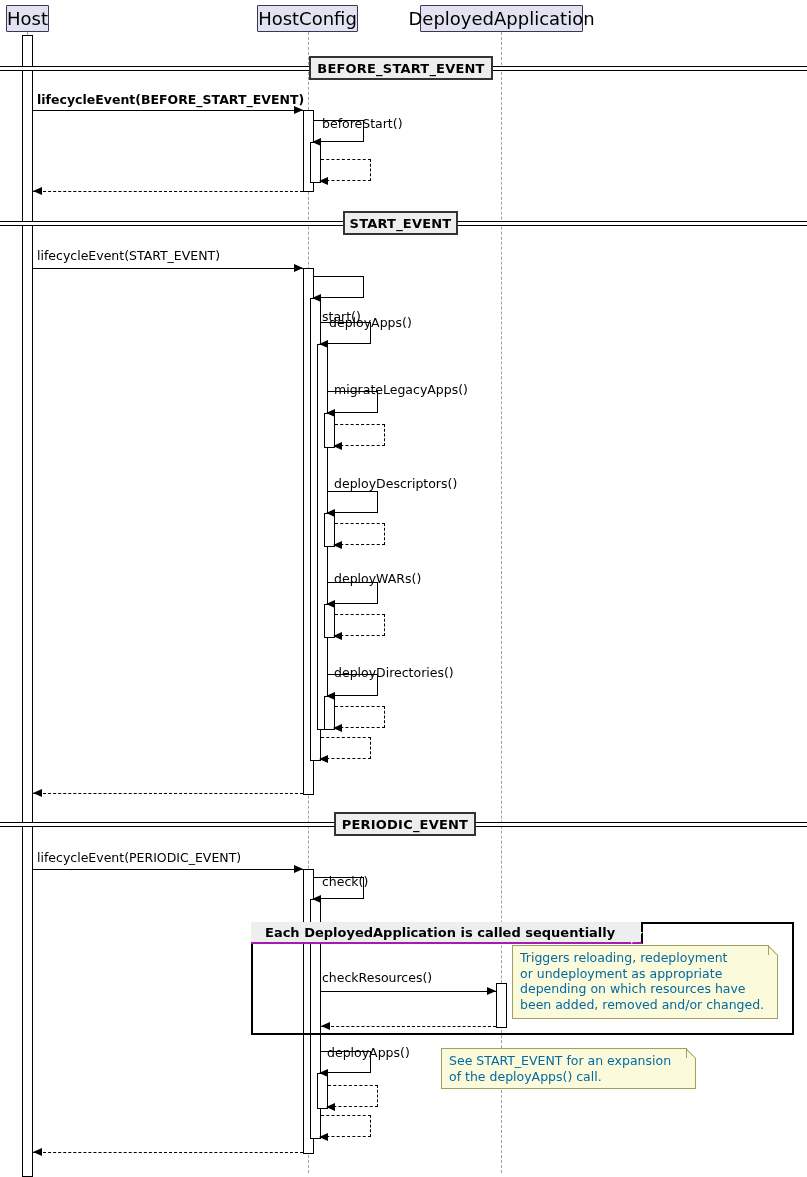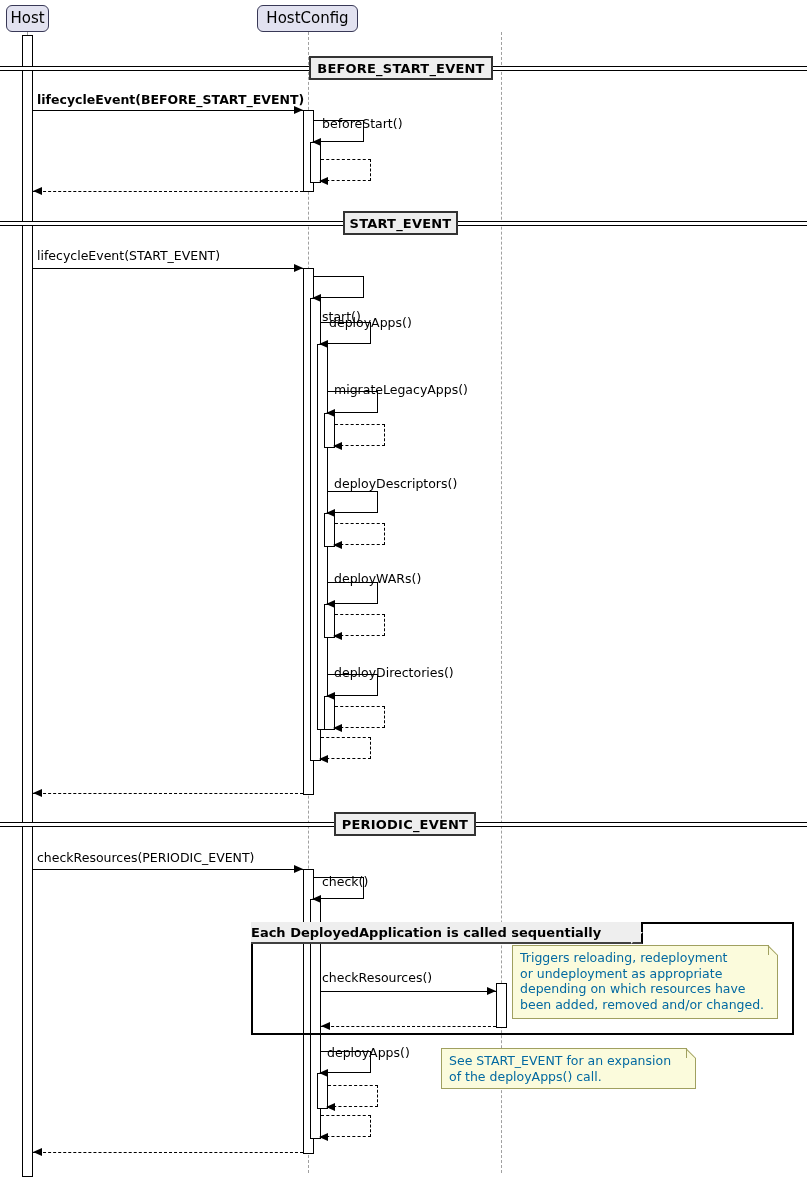--- a/index.html
+++ b/index.html
@@ -3,23 +3,23 @@
 <meta charset="utf-8">
 <style>
   html,body{margin:0;padding:0;background:#ffffff;}
   body{font-family:"DejaVu Sans","Liberation Sans",sans-serif;}
   #diagram{position:relative;width:807px;height:1177px;background:#fff;overflow:hidden;}
 
   
   .participant{
     position:absolute;box-sizing:border-box;
     background:#E2E2F0;border:1px solid #383856;
-    color:#000;font-size:15px;line-height:1;
+    color:#000;font-size:18px;line-height:1;
     display:flex;align-items:center;justify-content:center;
-    border-radius:6px;white-space:nowrap;
+    border-radius:1px;white-space:nowrap;
   }
   
   .lifeline{
     position:absolute;width:0;border-left:1px dashed #A0A0A0;
   }
   
   .activation{
     position:absolute;box-sizing:border-box;width:11px;
     background:#FFFFFF;border:1px solid #000000;
   }
@@ -59,23 +59,23 @@
     display:flex;align-items:center;justify-content:center;
     letter-spacing:0.2px;white-space:nowrap;
   }
   
   .frag{
     position:absolute;box-sizing:border-box;
     border:2px solid #000;background:transparent;
   }
   .frag-label{
     position:absolute;box-sizing:border-box;
-    background:#EEEEEE;border-right:2px solid #000;border-bottom:2px solid #404040;
+    background:#EEEEEE;border-right:2px solid #000;border-bottom:2px solid #a21caf;
     font-size:13px;font-weight:bold;color:#000;
-    display:flex;align-items:center;padding-right:26px;
+    display:flex;align-items:center;padding-left:14px;padding-right:26px;
     white-space:nowrap;
   }
   .frag-label-clip{
     position:absolute;width:0;height:0;
     border-left:12px solid #EEEEEE;border-bottom:12px solid transparent;
   }
   
   .note{
     position:absolute;box-sizing:border-box;
     background:#FBFBDC;border:1px solid #A0A060;
@@ -154,21 +154,21 @@
     <div class="arrow-l" style="left: 326px; top: 691.5px;"></div>
     <div class="msg-label" style="left: 334px; top: 667px;">deployDirectories()</div>
     <div class="selfcall dashed" style="left: 335px; top: 706px; width: 50px; height: 22px;"></div>
     <div class="arrow-l" style="left: 333px; top: 723.5px;"></div>
     <div class="selfcall dashed" style="left: 321px; top: 737px; width: 50px; height: 22px;"></div>
     <div class="arrow-l" style="left: 319px; top: 754.5px;"></div>
     <div class="msg-line dashed" style="left: 33px; top: 793px; width: 270px;"></div>
     <div class="arrow-l" style="left: 33px; top: 788.5px;"></div>
     <div class="msg-line" style="left: 33px; top: 869px; width: 270px;"></div>
     <div class="arrow-r" style="left: 294px; top: 864.5px;"></div>
-    <div class="msg-label" style="left: 37px; top: 852px;">checkResources(PERIODIC_EVENT)</div>
+    <div class="msg-label" style="left: 37px; top: 852px;">lifecycleEvent(PERIODIC_EVENT)</div>
     <div class="selfcall" style="left: 314px; top: 877px; width: 50px; height: 22px;"></div>
     <div class="arrow-l" style="left: 312px; top: 894.5px;"></div>
     <div class="msg-label" style="left: 322px; top: 876px;">check()</div>
     <div class="msg-line" style="left: 321px; top: 991px; width: 175px;"></div>
     <div class="arrow-r" style="left: 487px; top: 986.5px;"></div>
     <div class="msg-label" style="left: 322px; top: 972px;">checkResources()</div>
     <div class="msg-line dashed" style="left: 321px; top: 1026px; width: 175px;"></div>
     <div class="arrow-l" style="left: 321px; top: 1021.5px;"></div>
     <div class="selfcall" style="left: 321px; top: 1051px; width: 50px; height: 22px;"></div>
     <div class="arrow-l" style="left: 319px; top: 1068.5px;"></div>
@@ -195,13 +195,14 @@
     <div class="note-fold" style="left: 768px; top: 945px;"></div>
     <div class="note-fold-line" style="left: 768px; top: 945px;"></div>
     <div class="note-fold-v" style="left: 768px; top: 945px;"></div>
     <div class="note" style="left: 441px; top: 1048px; width: 255px; min-height: 40px;">See START_EVENT for an expansion
 of the deployApps() call.</div>
     <div class="note-fold" style="left: 686px; top: 1048px;"></div>
     <div class="note-fold-line" style="left: 686px; top: 1048px;"></div>
     <div class="note-fold-v" style="left: 686px; top: 1048px;"></div>
     <div class="participant" style="left: 6px; top: 5px; width: 43px; height: 27px;">Host</div>
     <div class="participant" style="left: 257px; top: 5px; width: 101px; height: 27px;">HostConfig</div>
+    <div class="participant" style="left: 420px; top: 5px; width: 163px; height: 27px;">DeployedApplication</div>
   </div>
 
 </body></html>

